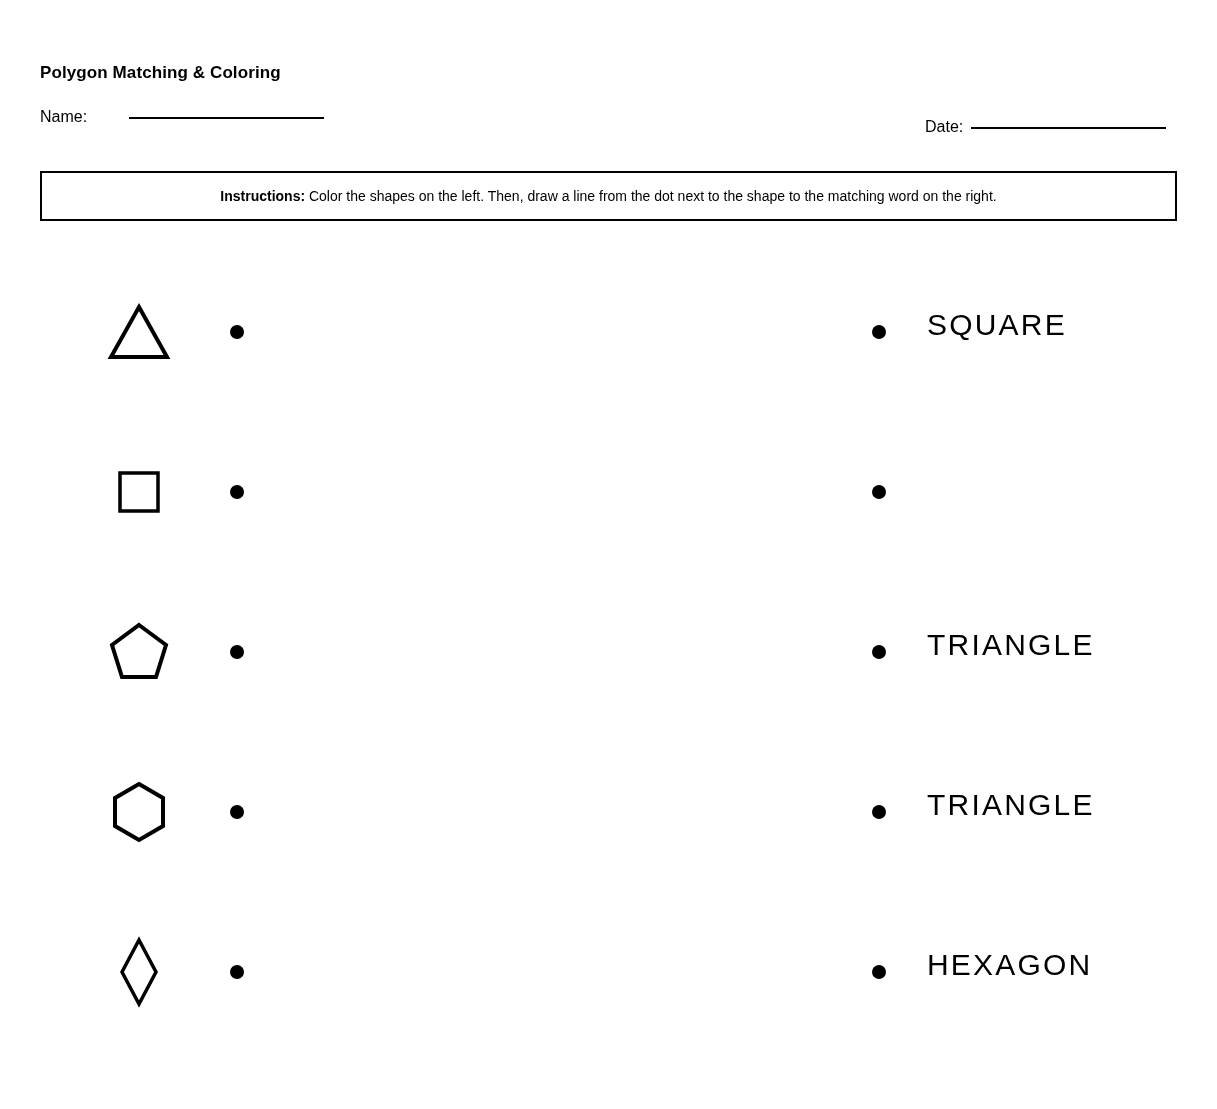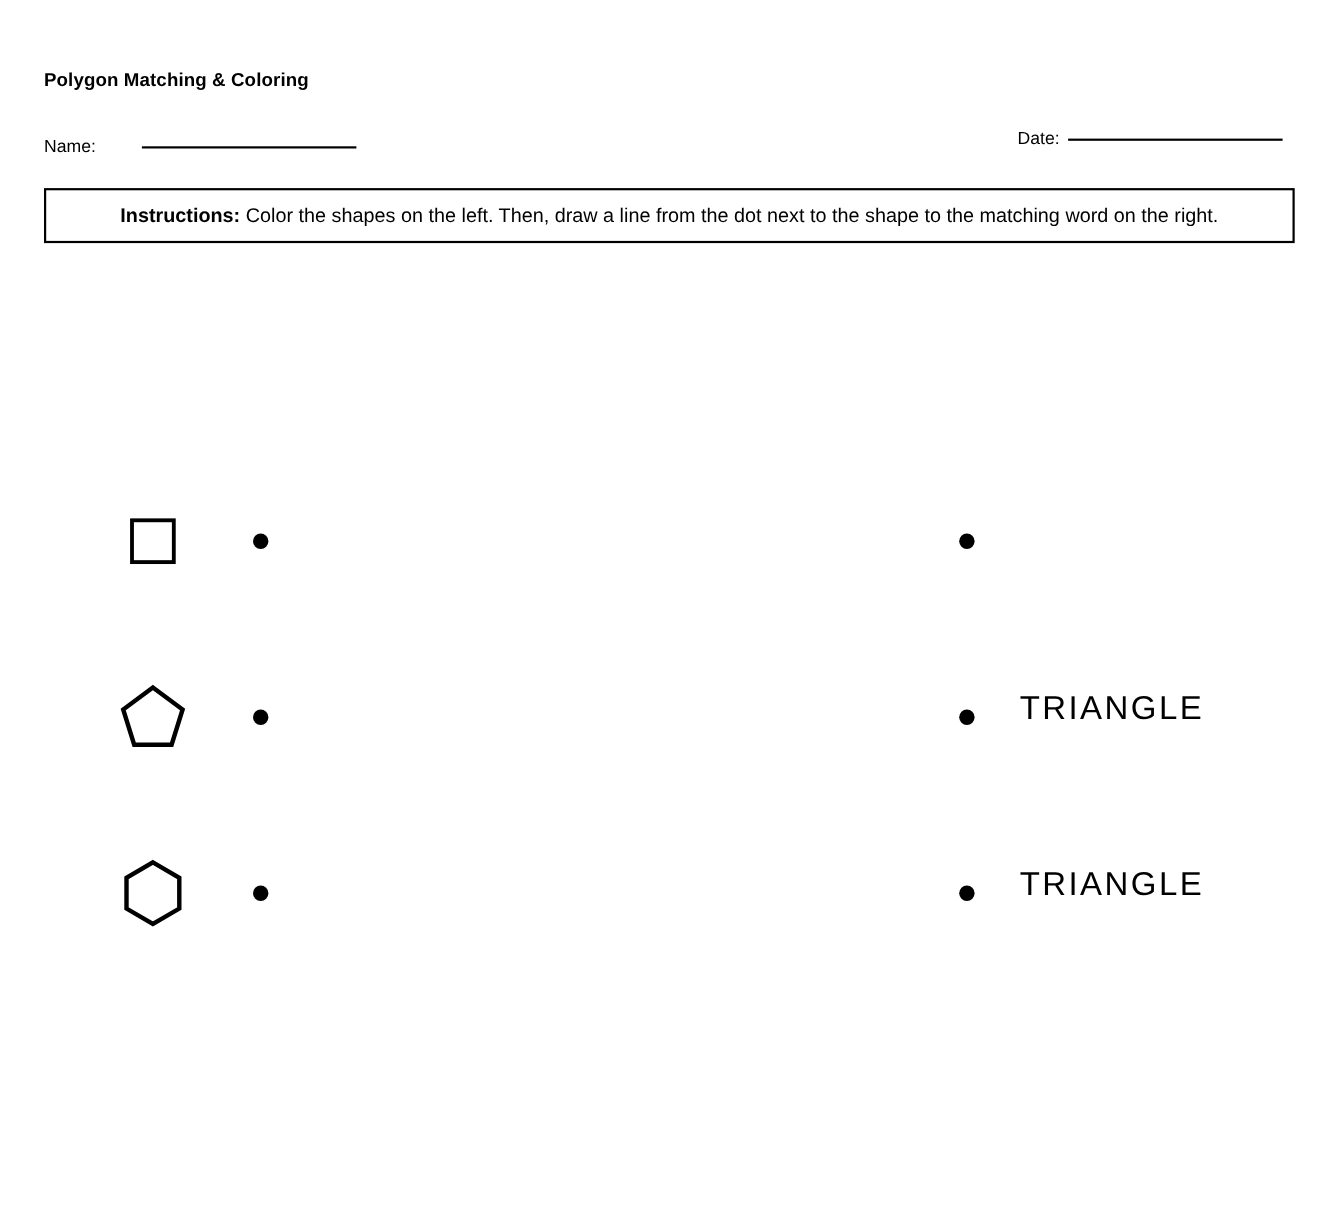--- a/index.html
+++ b/index.html
@@ -29,21 +29,21 @@
   }
 
   .field-row {
     position: absolute;
     display: flex;
     align-items: baseline;
     font-size: 16px;
     line-height: 20px;
     white-space: nowrap;
   }
-  #name-field { left: 40px; top: 124px; gap: 34px; }
+  #name-field { left: 40px; top: 107px; gap: 34px; }
   #date-field { left: 925px; top: 96px; margin-top: 21px; }
 
   .field-label { font-size: 16px; }
 
   .field-rule {
     display: inline-block;
     height: 0;
     border-bottom: 2.5px solid #000;
     margin-left: 8px;
     position: relative;
@@ -59,21 +59,21 @@
     top: 171px;
     width: 1137px;
     height: 50px;
     border: 2px solid #000;
     box-sizing: border-box;
     display: flex;
     align-items: center;
     justify-content: center;
   }
   #instructions-text {
-    font-size: 18px;
+    font-size: 14px;
     line-height: 20px;
     text-align: center;
     white-space: nowrap;
   }
   #instructions-text .ins-label {
     font-weight: bold;
   }
 
   
   #matching-area {
@@ -147,20 +147,30 @@
 </div>
 
 <div id="instructions-box">
   <div id="instructions-text">
     <span class="ins-label">Instructions:</span><span>&nbsp;</span><span>Color the shapes on the left. Then, draw a line from the dot next to the shape to the matching word on the right.</span>
   </div>
 </div>
 
 <div id="matching-area">
 
+  <div class="match-row row-0">
+    <div class="shape-cell">
+      <svg width="62" height="56" viewBox="0 0 62 56" aria-hidden="true">
+        <polygon points="31,3 59,53 3,53" fill="none" stroke="#000" stroke-width="4" stroke-linejoin="miter"></polygon>
+      </svg>
+    </div>
+    <span class="dot shape-dot"></span>
+    <span class="dot word-dot"></span>
+    <div class="word-label">SQUARE</div>
+  </div>
 
   <div class="match-row row-1">
     <div class="shape-cell">
       <svg width="44" height="44" viewBox="0 0 44 44" aria-hidden="true">
         <rect x="3" y="3" width="38" height="38" fill="none" stroke="#000" stroke-width="3.5"></rect>
       </svg>
     </div>
     <span class="dot shape-dot"></span>
     <span class="dot word-dot"></span>
   </div>
@@ -180,14 +190,24 @@
     <div class="shape-cell">
       <svg width="56" height="62" viewBox="0 0 56 62" aria-hidden="true">
         <polygon points="28,3 52,17 52,45 28,59 4,45 4,17" fill="none" stroke="#000" stroke-width="4" stroke-linejoin="miter"></polygon>
       </svg>
     </div>
     <span class="dot shape-dot"></span>
     <span class="dot word-dot"></span>
     <div class="word-label">TRIANGLE</div>
   </div>
 
+  <div class="match-row row-4">
+    <div class="shape-cell">
+      <svg width="40" height="70" viewBox="0 0 40 70" aria-hidden="true">
+        <polygon points="20,3 37,35 20,67 3,35" fill="none" stroke="#000" stroke-width="3.5" stroke-linejoin="miter"></polygon>
+      </svg>
+    </div>
+    <span class="dot shape-dot"></span>
+    <span class="dot word-dot"></span>
+    <div class="word-label">HEXAGON</div>
+  </div>
 
 </div>
 
 </body></html>

